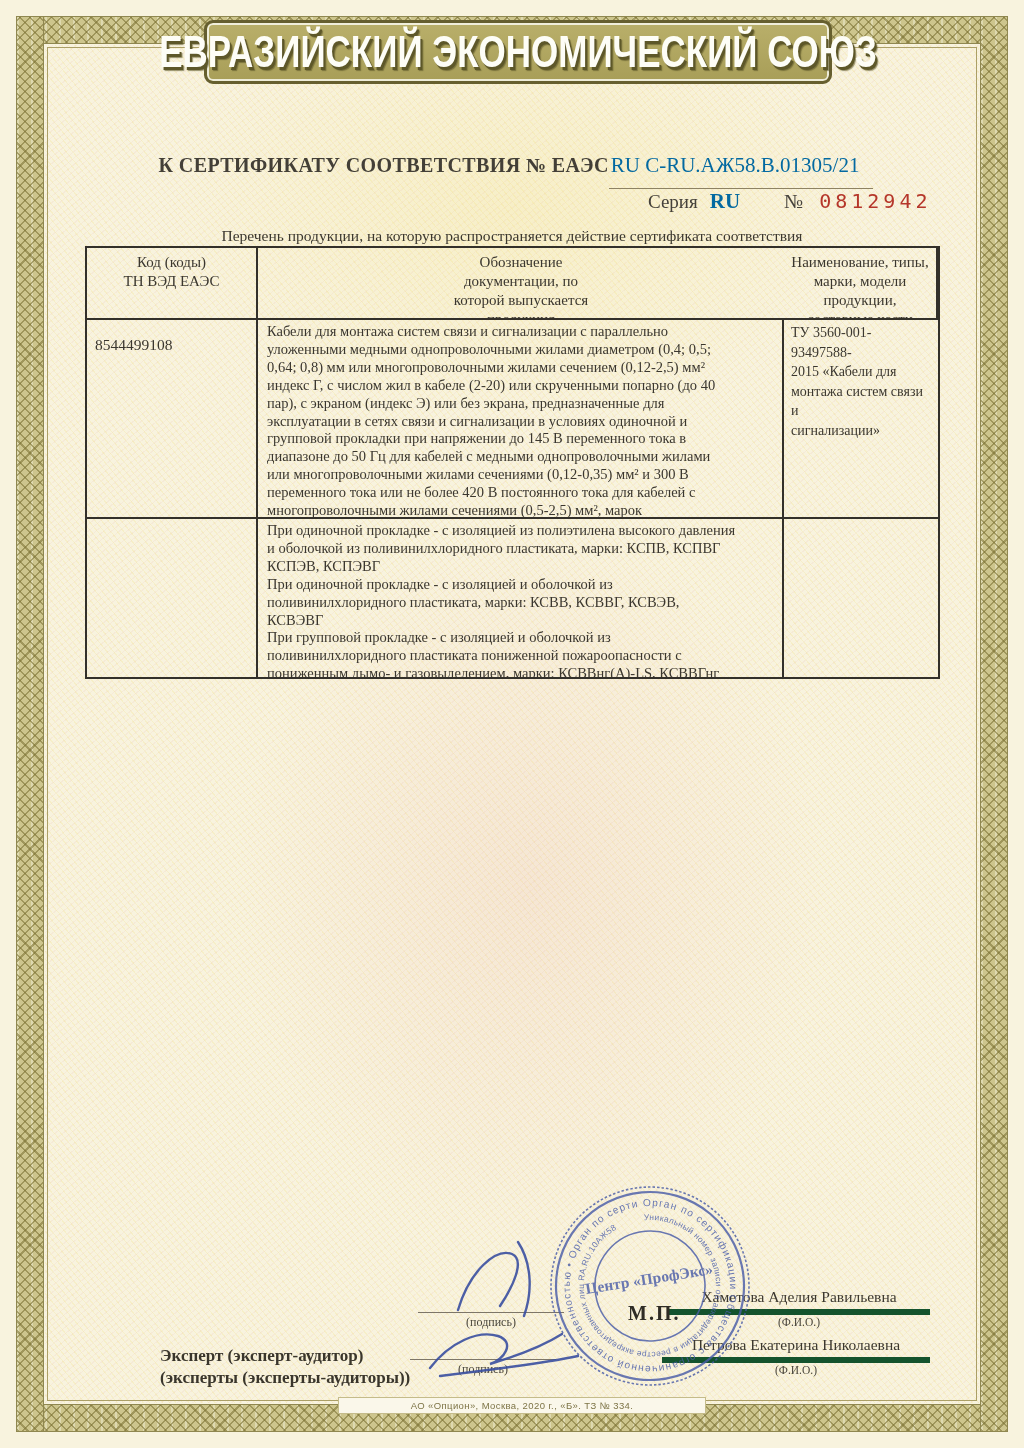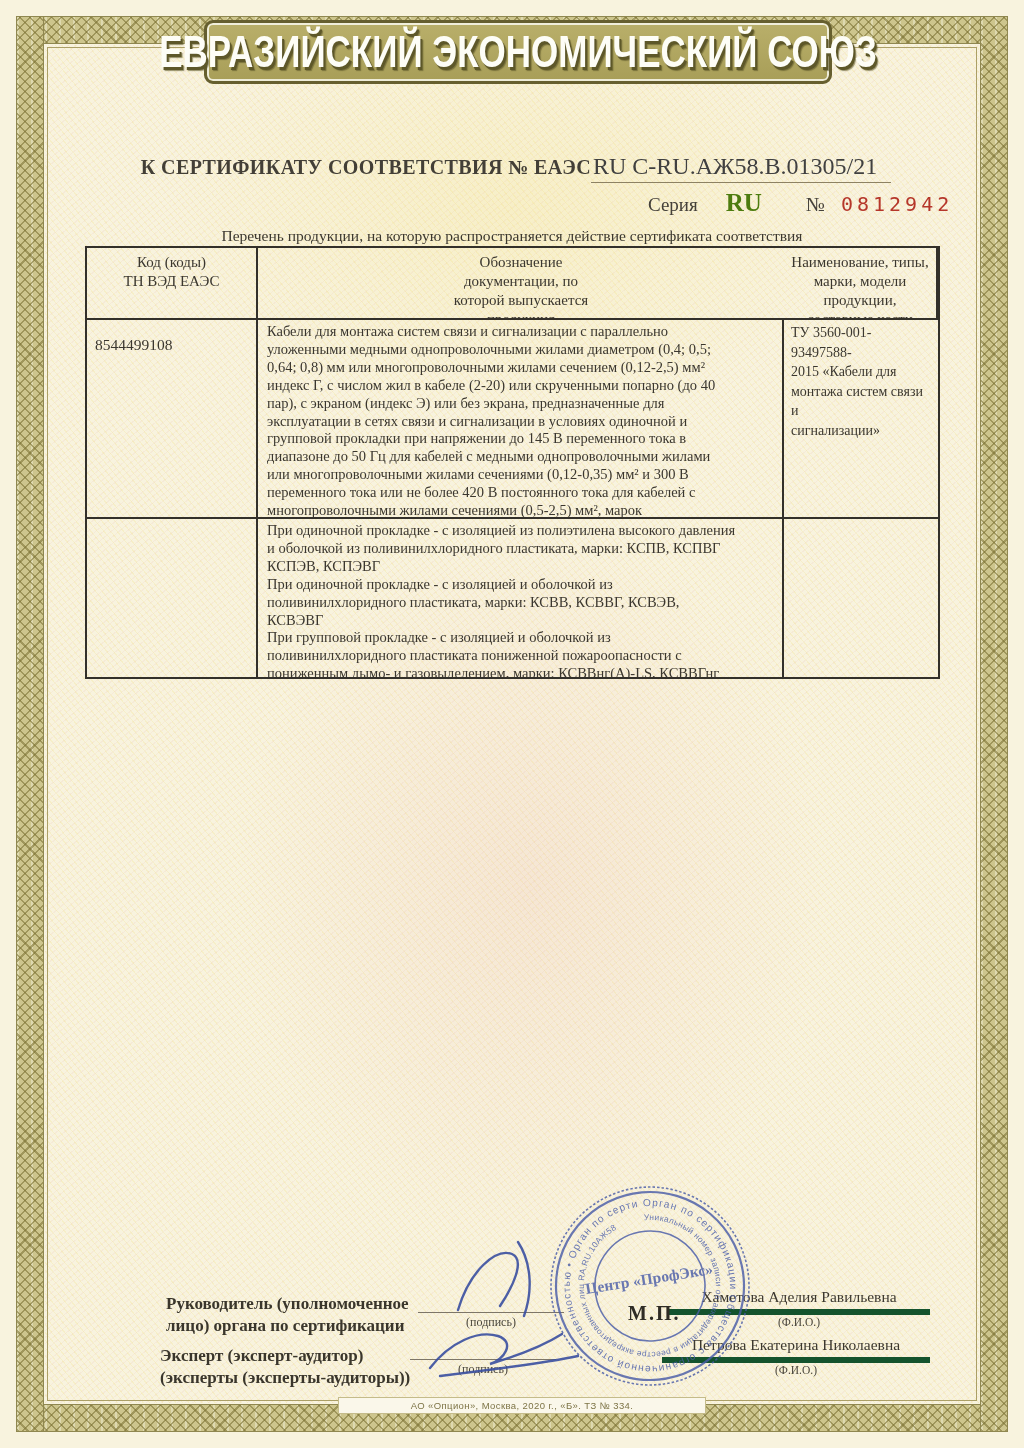--- a/index.html
+++ b/index.html
@@ -41,24 +41,24 @@
     color:#fdfdf6;letter-spacing:0px;white-space:nowrap;
     transform:scale(1.0,1.28);
     text-shadow:2px 2px 0 #5d5729, 3px 3px 1px rgba(93,87,41,.65);
   }
   
   .doc-title{position:absolute;left:0;right:0;top:102px;text-align:center;
     font-size:31px;font-weight:700;letter-spacing:3px;color:#413d35;}
   .cert-line{position:absolute;left:0;right:0;top:153px;display:flex;justify-content:center;
     align-items:baseline;margin-left:8px;}
   .cert-label{font-size:20px;font-weight:700;letter-spacing:.4px;color:#433f37;}
-  .cert-number{font-size:24px;color:#404040;border-bottom:1px solid #8d8263;padding:0 14px 2px 2px;}
+  .cert-number{font-size:21px;color:#0369a1;border-bottom:1px solid #8d8263;padding:0 14px 10px 2px;}
   .series-line{position:absolute;left:648px;top:189px;display:flex;align-items:baseline;}
   .series-label{font-size:19px;color:#45413a;}
-  .series-value{font-size:25px;font-weight:700;color:#4d7c0f;margin-left:28px;}
+  .series-value{font-size:21px;font-weight:700;color:#0369a1;margin-left:12px;}
   .number-sign{font-size:20px;color:#45413a;margin-left:44px;}
   .blank-number{font-family:"DejaVu Sans Mono", monospace;font-size:20px;letter-spacing:4px;
     color:#b5362a;margin-left:16px;}
   .table-caption{position:absolute;left:0;right:0;top:227px;text-align:center;
     font-size:15.5px;color:#3c382f;}
   
   .ptable{position:absolute;left:85px;top:246px;width:855px;
     border:2px solid #33302a;box-sizing:border-box;
     display:grid;grid-template-columns:171px 526px auto;}
   .cell{border-right:2px solid #33302a;border-bottom:2px solid #33302a;
@@ -162,22 +162,20 @@
 При одиночной прокладке - с изоляцией и оболочкой из
 поливинилхлоридного пластиката, марки: КСВВ, КСВВГ, КСВЭВ,
 КСВЭВГ
 При групповой прокладке - с изоляцией и оболочкой из
 поливинилхлоридного пластиката пониженной пожароопасности с
 пониженным дымо- и газовыделением, марки:  КСВВнг(А)-LS, КСВВГнг
 (А)-LS, КСВЭВнг(А)-LS,  КСВЭВГнг(А)-LS</div>
     <div class="cell bcell doc-cell row2 last-row last-col"></div>
   </div>
 
-  <div class="sig-label sig-label-1">Руководитель (уполномоченное
-лицо) органа по сертификации</div>
   <div class="sig-label sig-label-2">Эксперт (эксперт-аудитор)
 (эксперты (эксперты-аудиторы))</div>
 
   <div class="sign-slot slot-1">
     <div class="rule"></div>
     <div class="cap">(подпись)</div>
   </div>
   <div class="sign-slot slot-2">
     <div class="rule"></div>
     <div class="cap">(подпись)</div>

